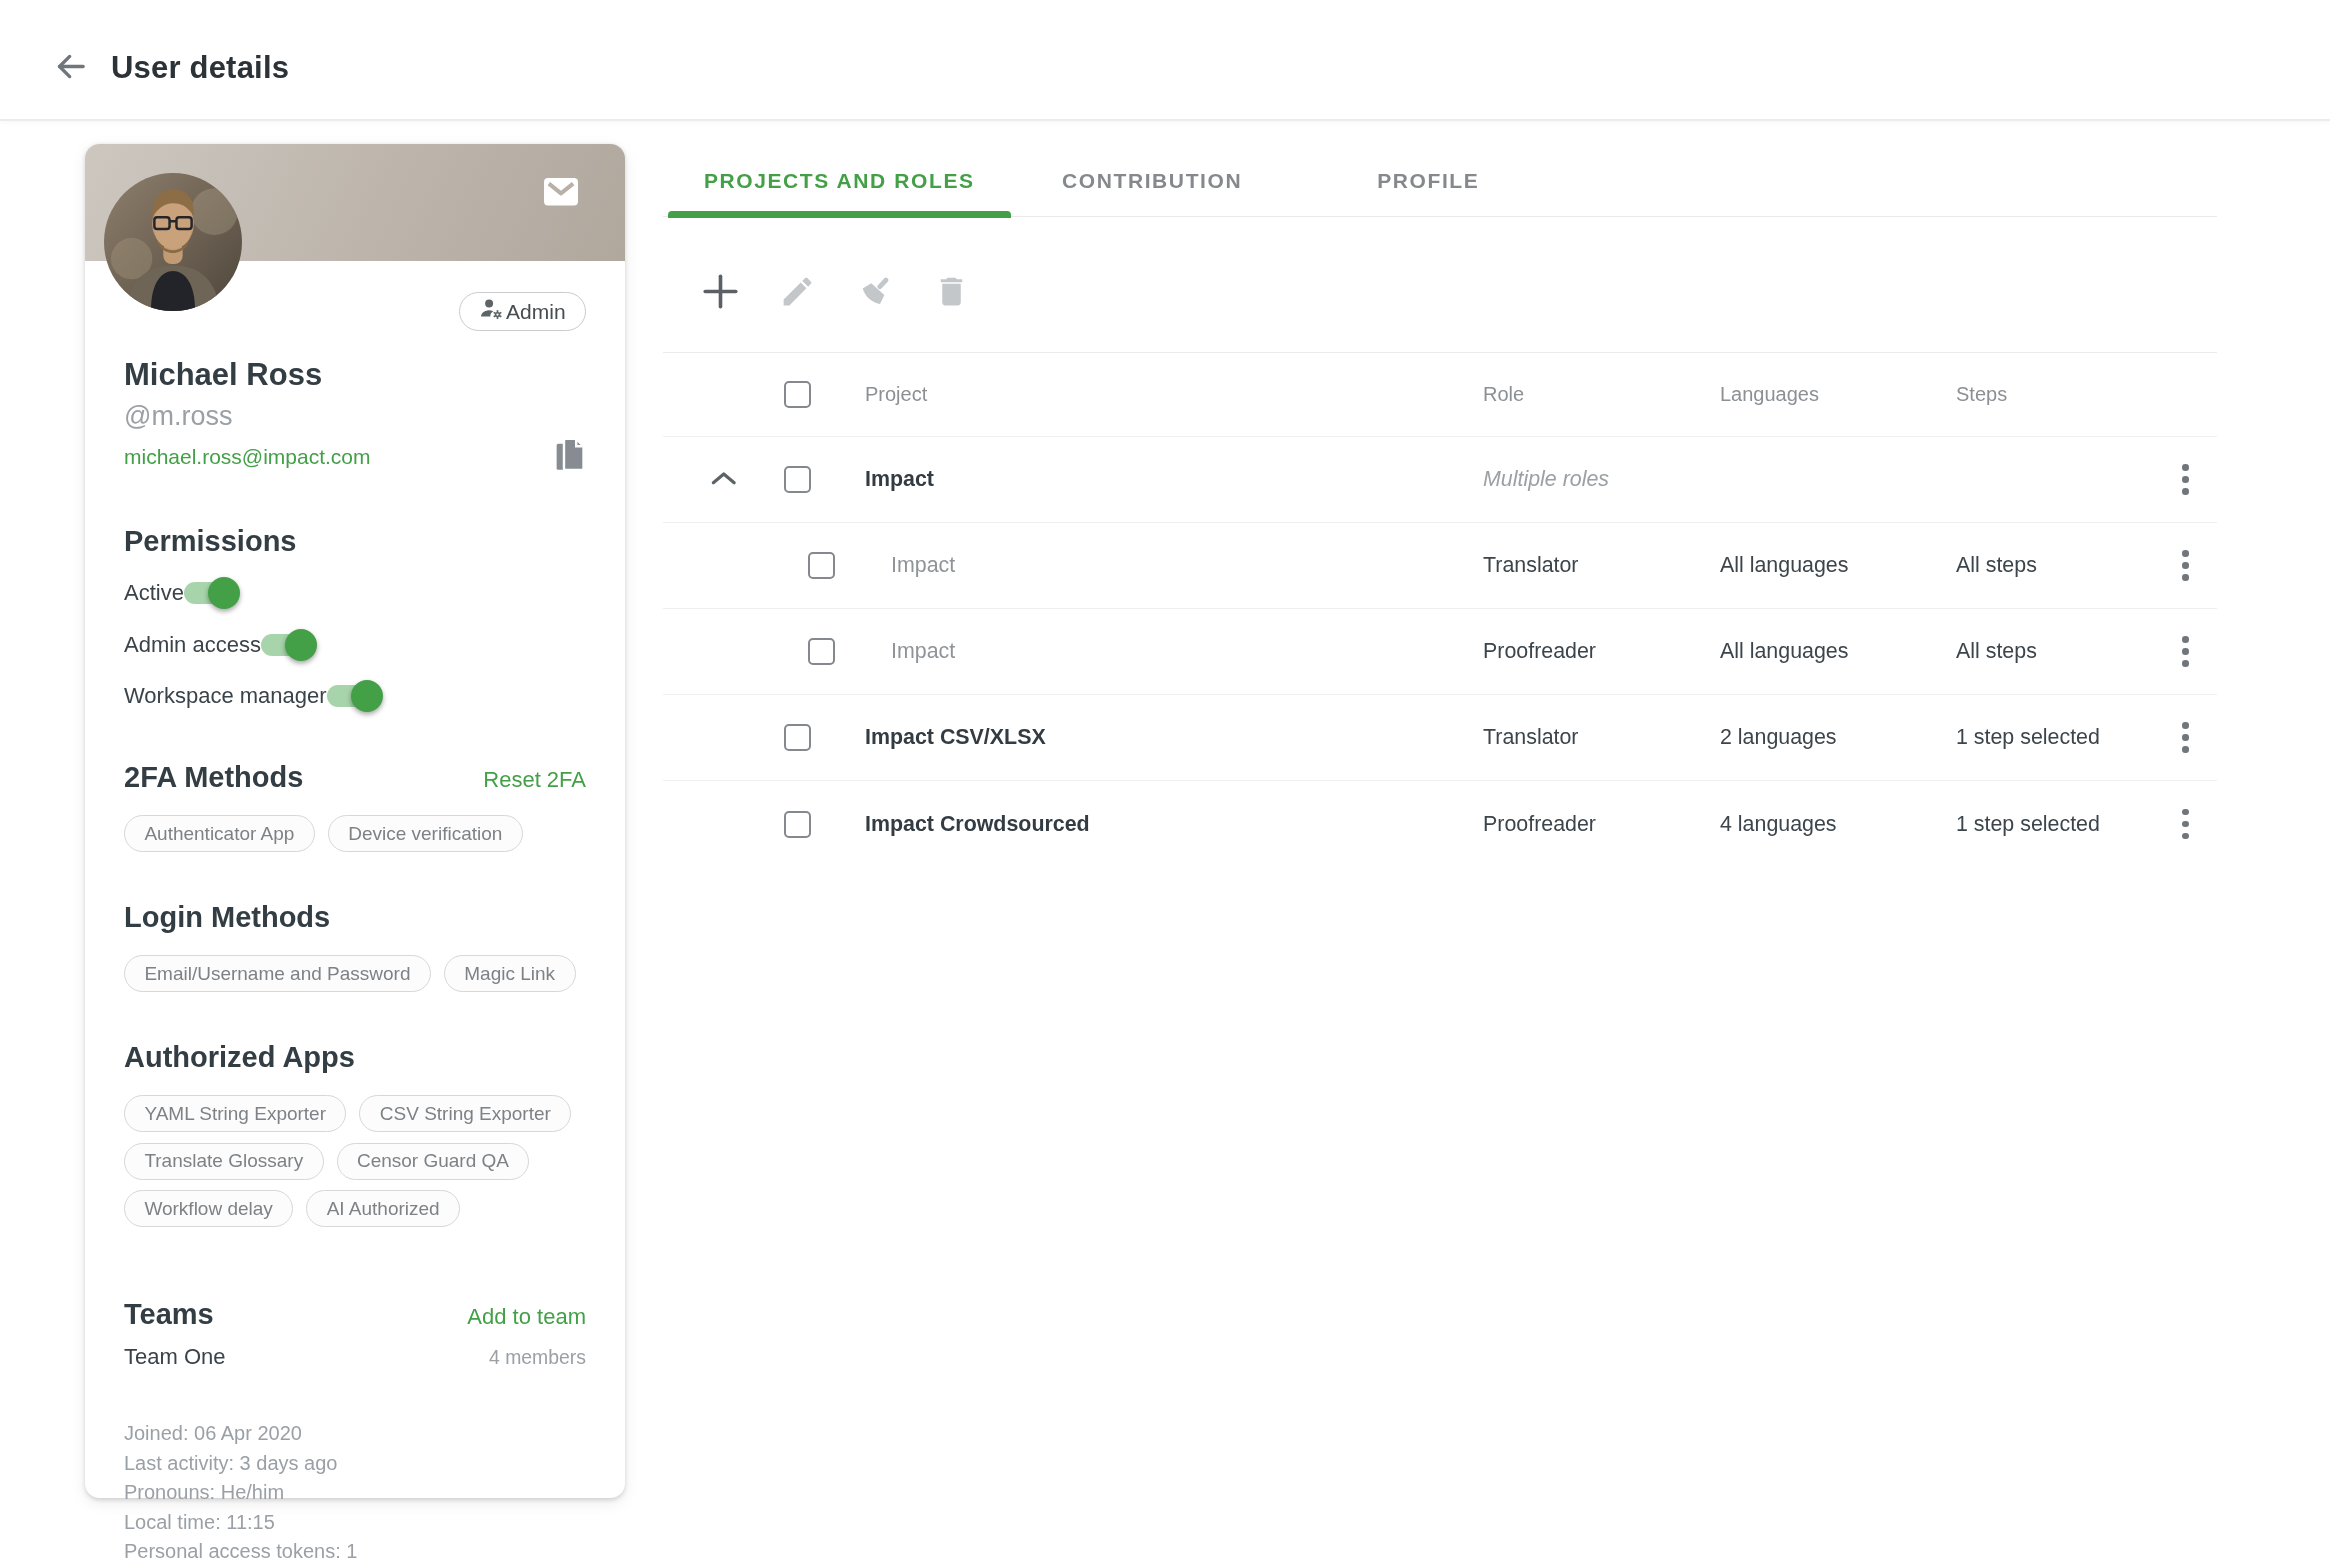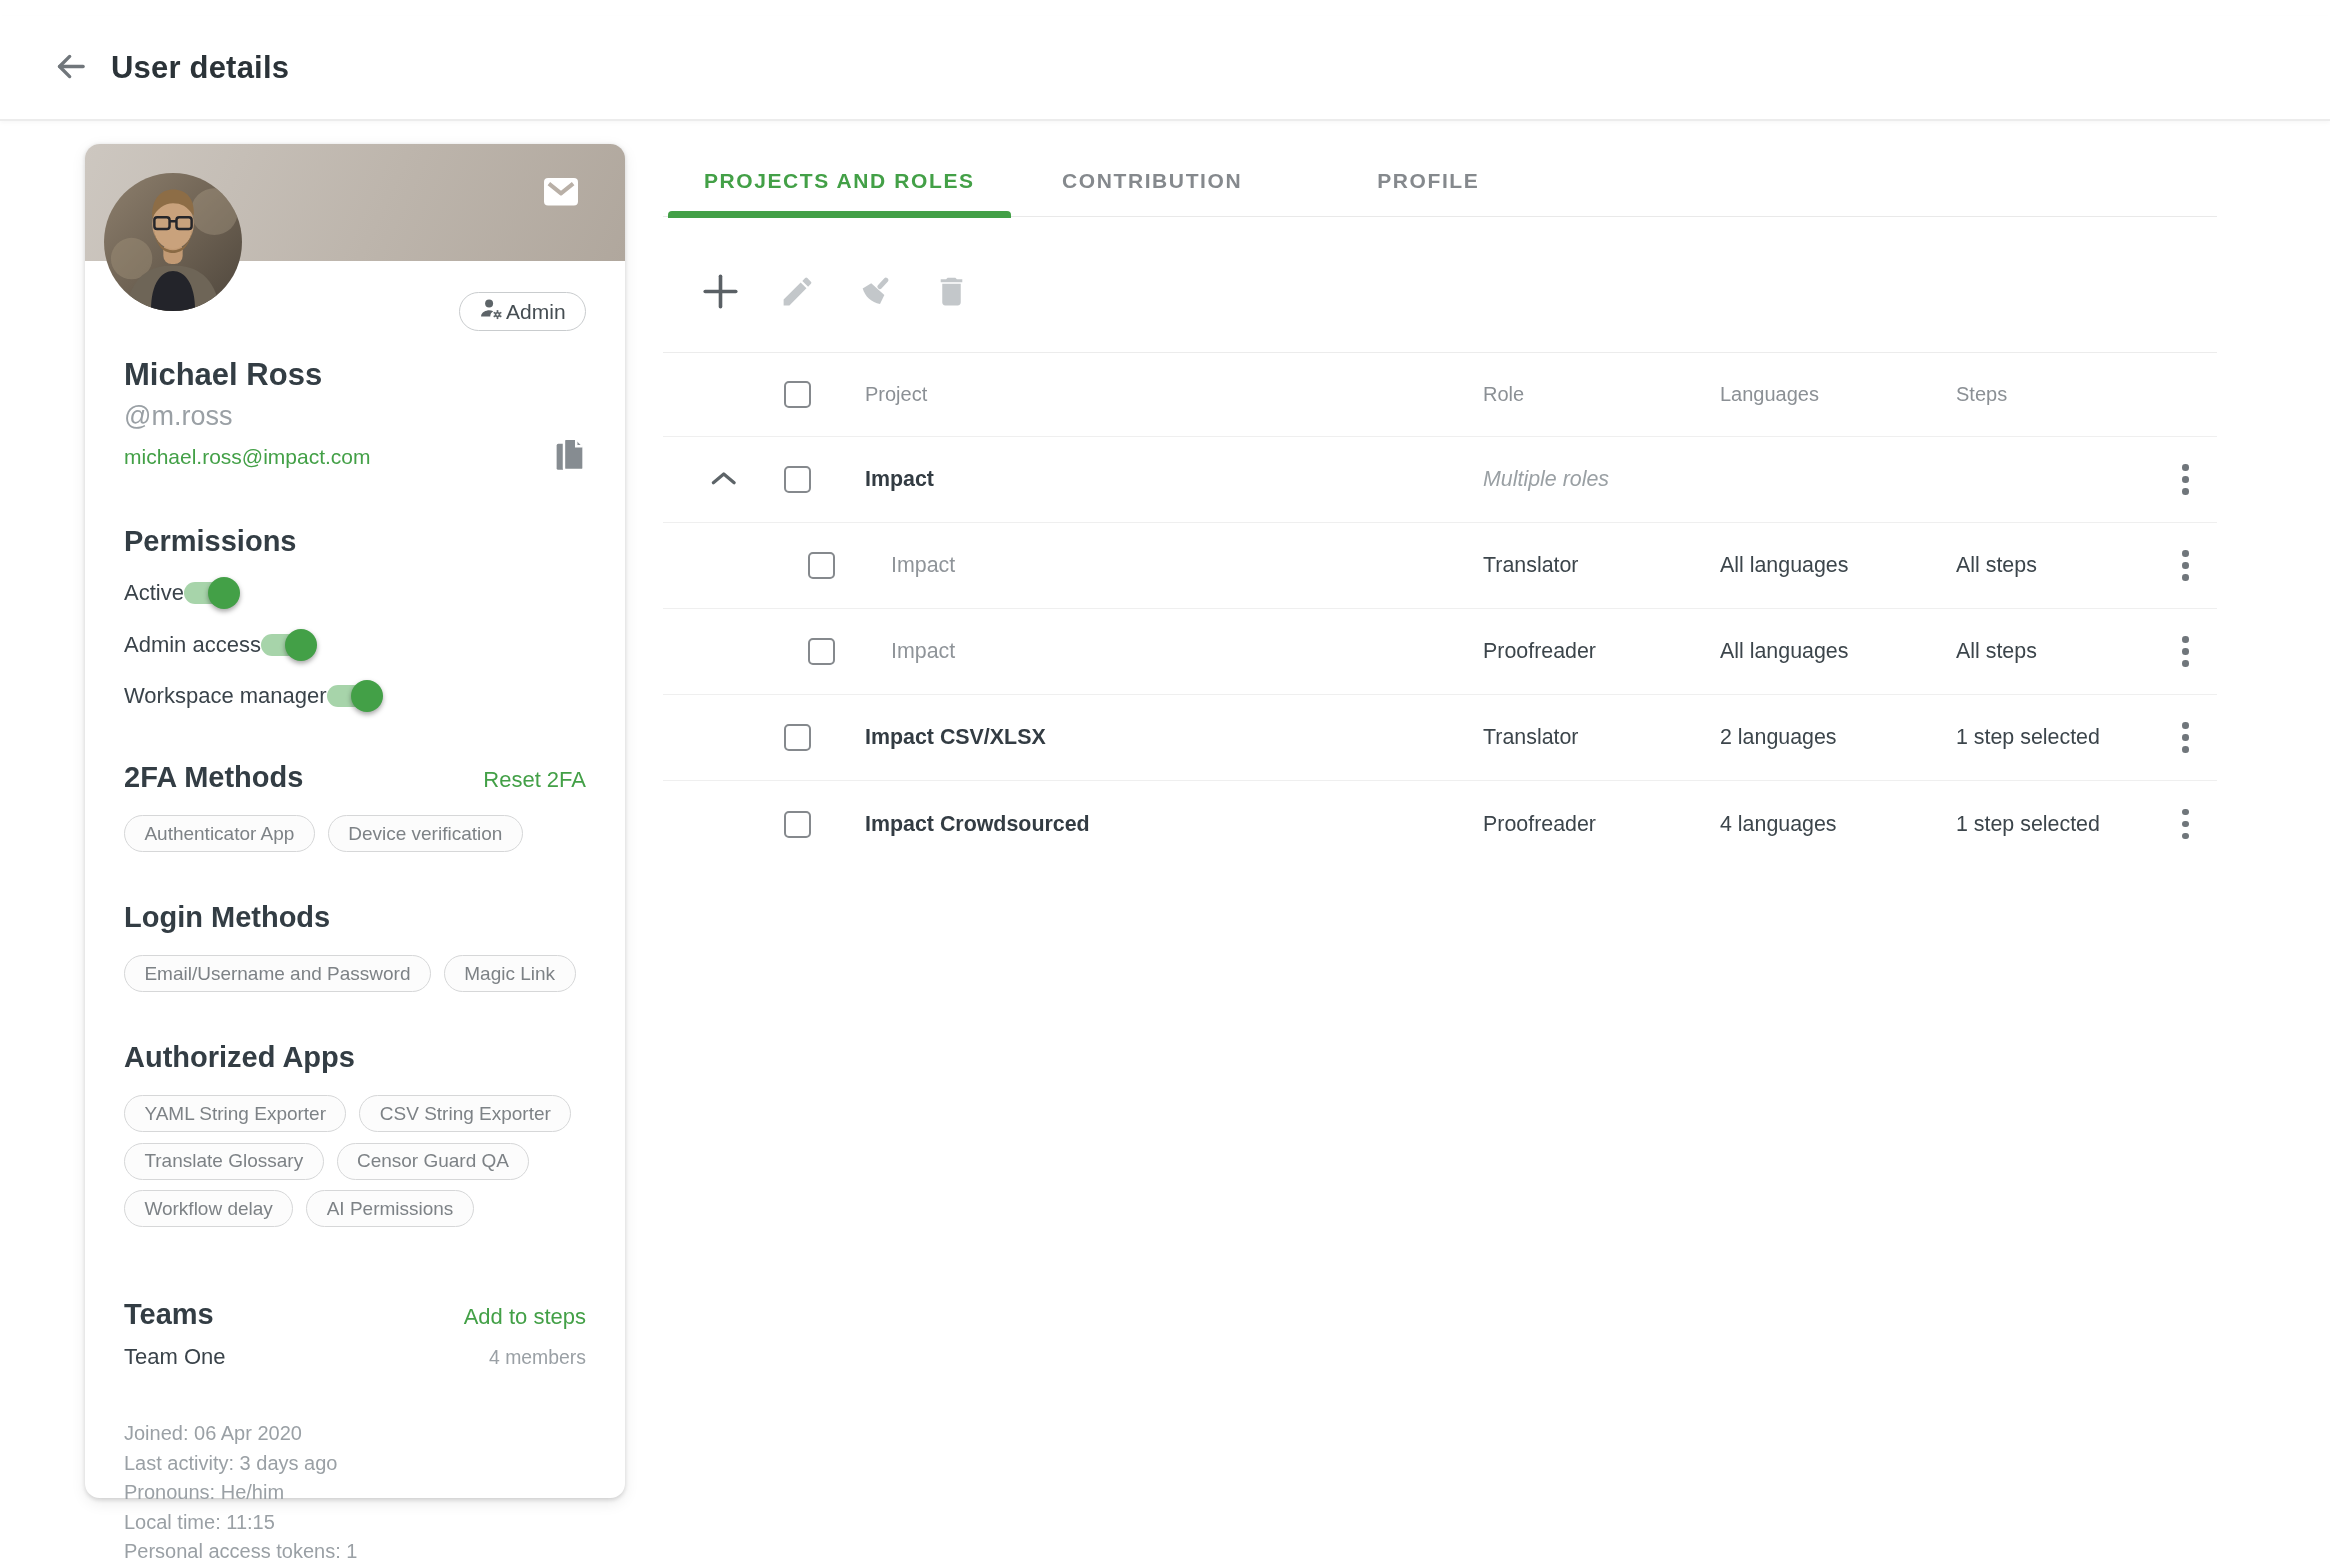--- a/index.html
+++ b/index.html
@@ -230,26 +230,26 @@
 
       <div class="sec-head-row">
         <h3 class="sec-h">Authorized Apps</h3>
       </div>
       <div class="chip-wrap" style="gap:10.5px 13px;">
         <span class="chip">YAML String Exporter</span>
         <span class="chip">CSV String Exporter</span>
         <span class="chip">Translate Glossary</span>
         <span class="chip">Censor Guard QA</span>
         <span class="chip">Workflow delay</span>
-        <span class="chip">AI Permissions</span>
+        <span class="chip">AI Authorized</span>
       </div>
 
       <div class="sec-head-row teams-head">
         <h3 class="sec-h">Teams</h3>
-        <a class="green-link">Add to steps</a>
+        <a class="green-link">Add to team</a>
       </div>
       <div class="team-row">
         <span class="team-name">Team One</span>
         <span class="team-members">4 members</span>
       </div>
 
       <div class="meta-list">
         <div>Joined: 06 Apr 2020</div>
         <div>Last activity: 3 days ago</div>
         <div>Pronouns: He/him</div>

